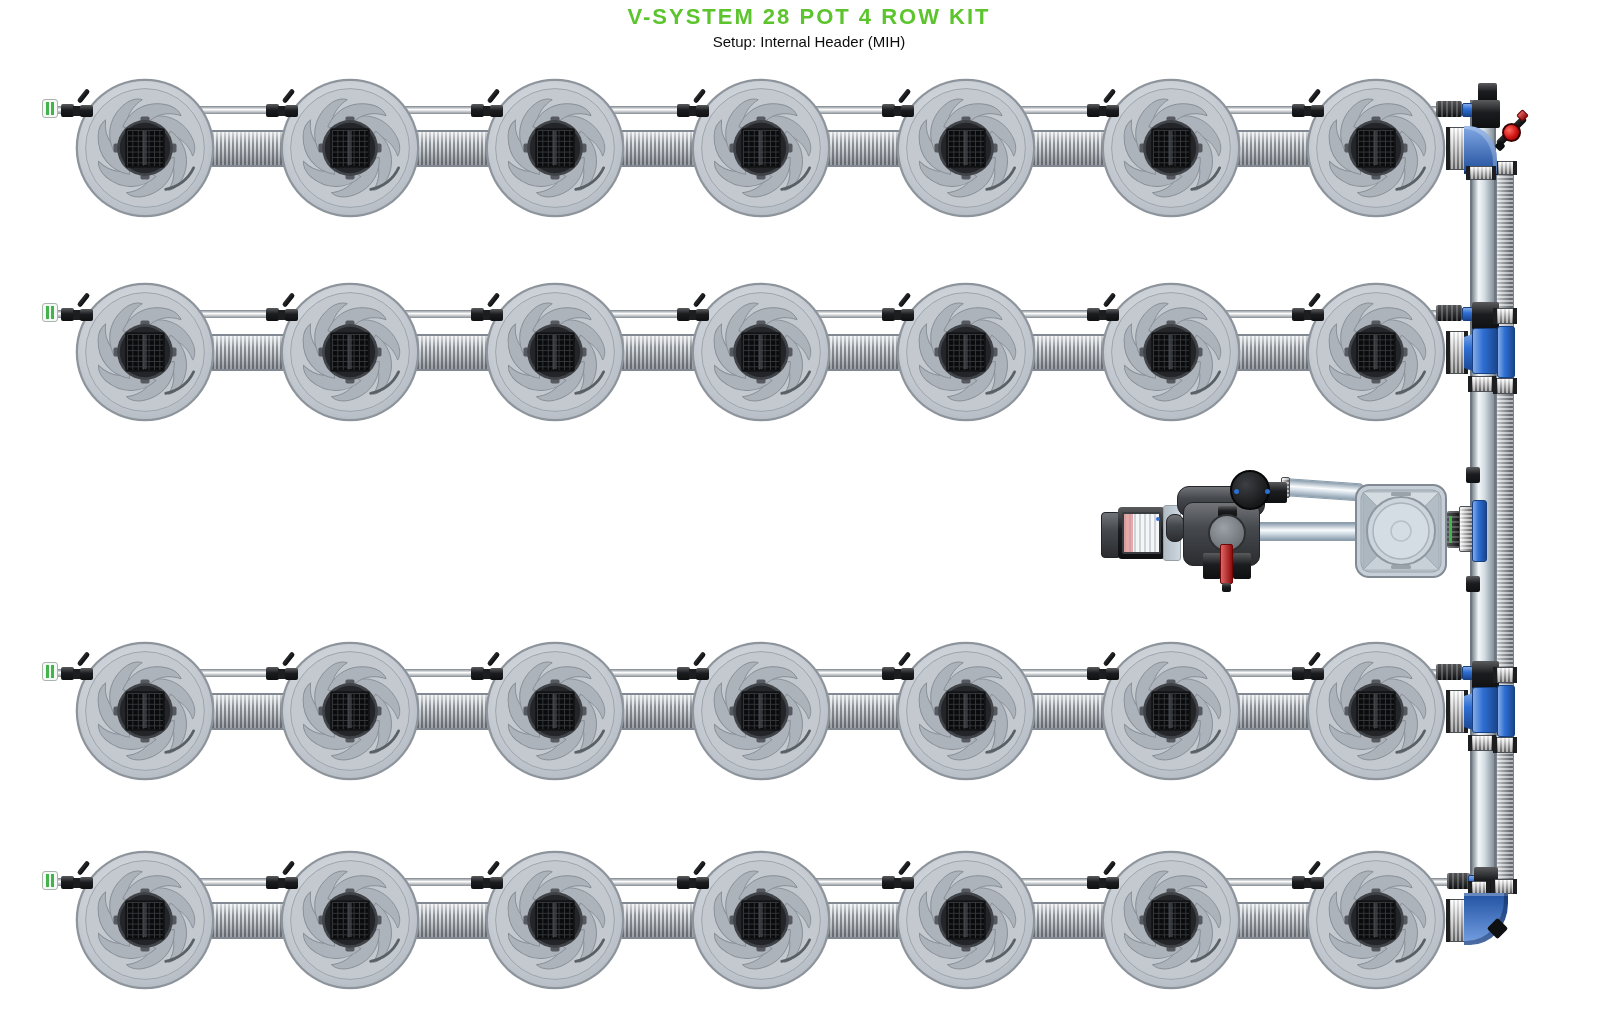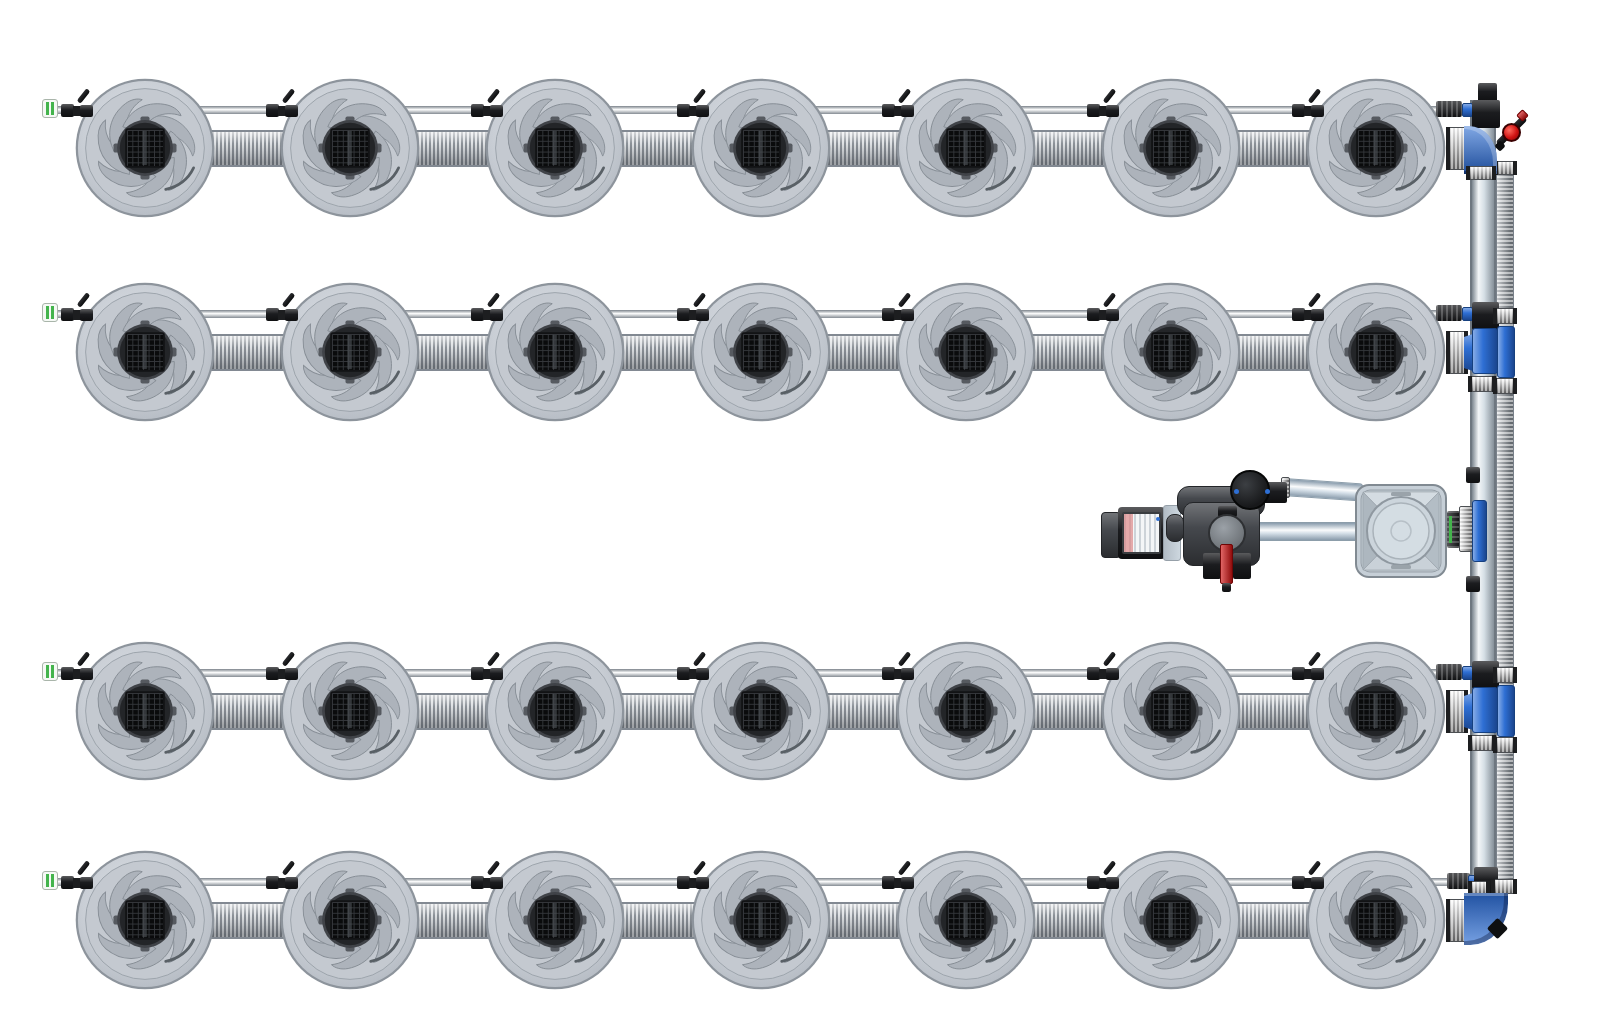--- a/index.html
+++ b/index.html
@@ -87,20 +87,22 @@
       repeating-linear-gradient(90deg, #cdd3d8 0 2px, rgba(0,0,0,0) 2px 5px);
     border:2px solid #3a3d40;border-radius:2px;}
   .plate{background:linear-gradient(90deg,#b2bcc5,#cdd7df);border:1px solid #96a0a9;border-radius:3px;}
   svg.pot-svg{position:absolute;}
 </style>
 </head>
 <body>
 
 <div id="scene">
   <div class="titlebar">
+    <div class="title">V-SYSTEM 28 POT 4 ROW KIT</div>
+    <div class="subtitle">Setup: Internal Header (MIH)</div>
   </div>
 
   <svg width="0" height="0" style="position:absolute">
     <defs>
       <radialGradient id="potBody" cx="45%" cy="38%" r="75%">
         <stop offset="0%" stop-color="#dde1e6"></stop>
         <stop offset="55%" stop-color="#c9ced5"></stop>
         <stop offset="85%" stop-color="#b7bdc5"></stop>
         <stop offset="100%" stop-color="#a0a7af"></stop>
       </radialGradient>

